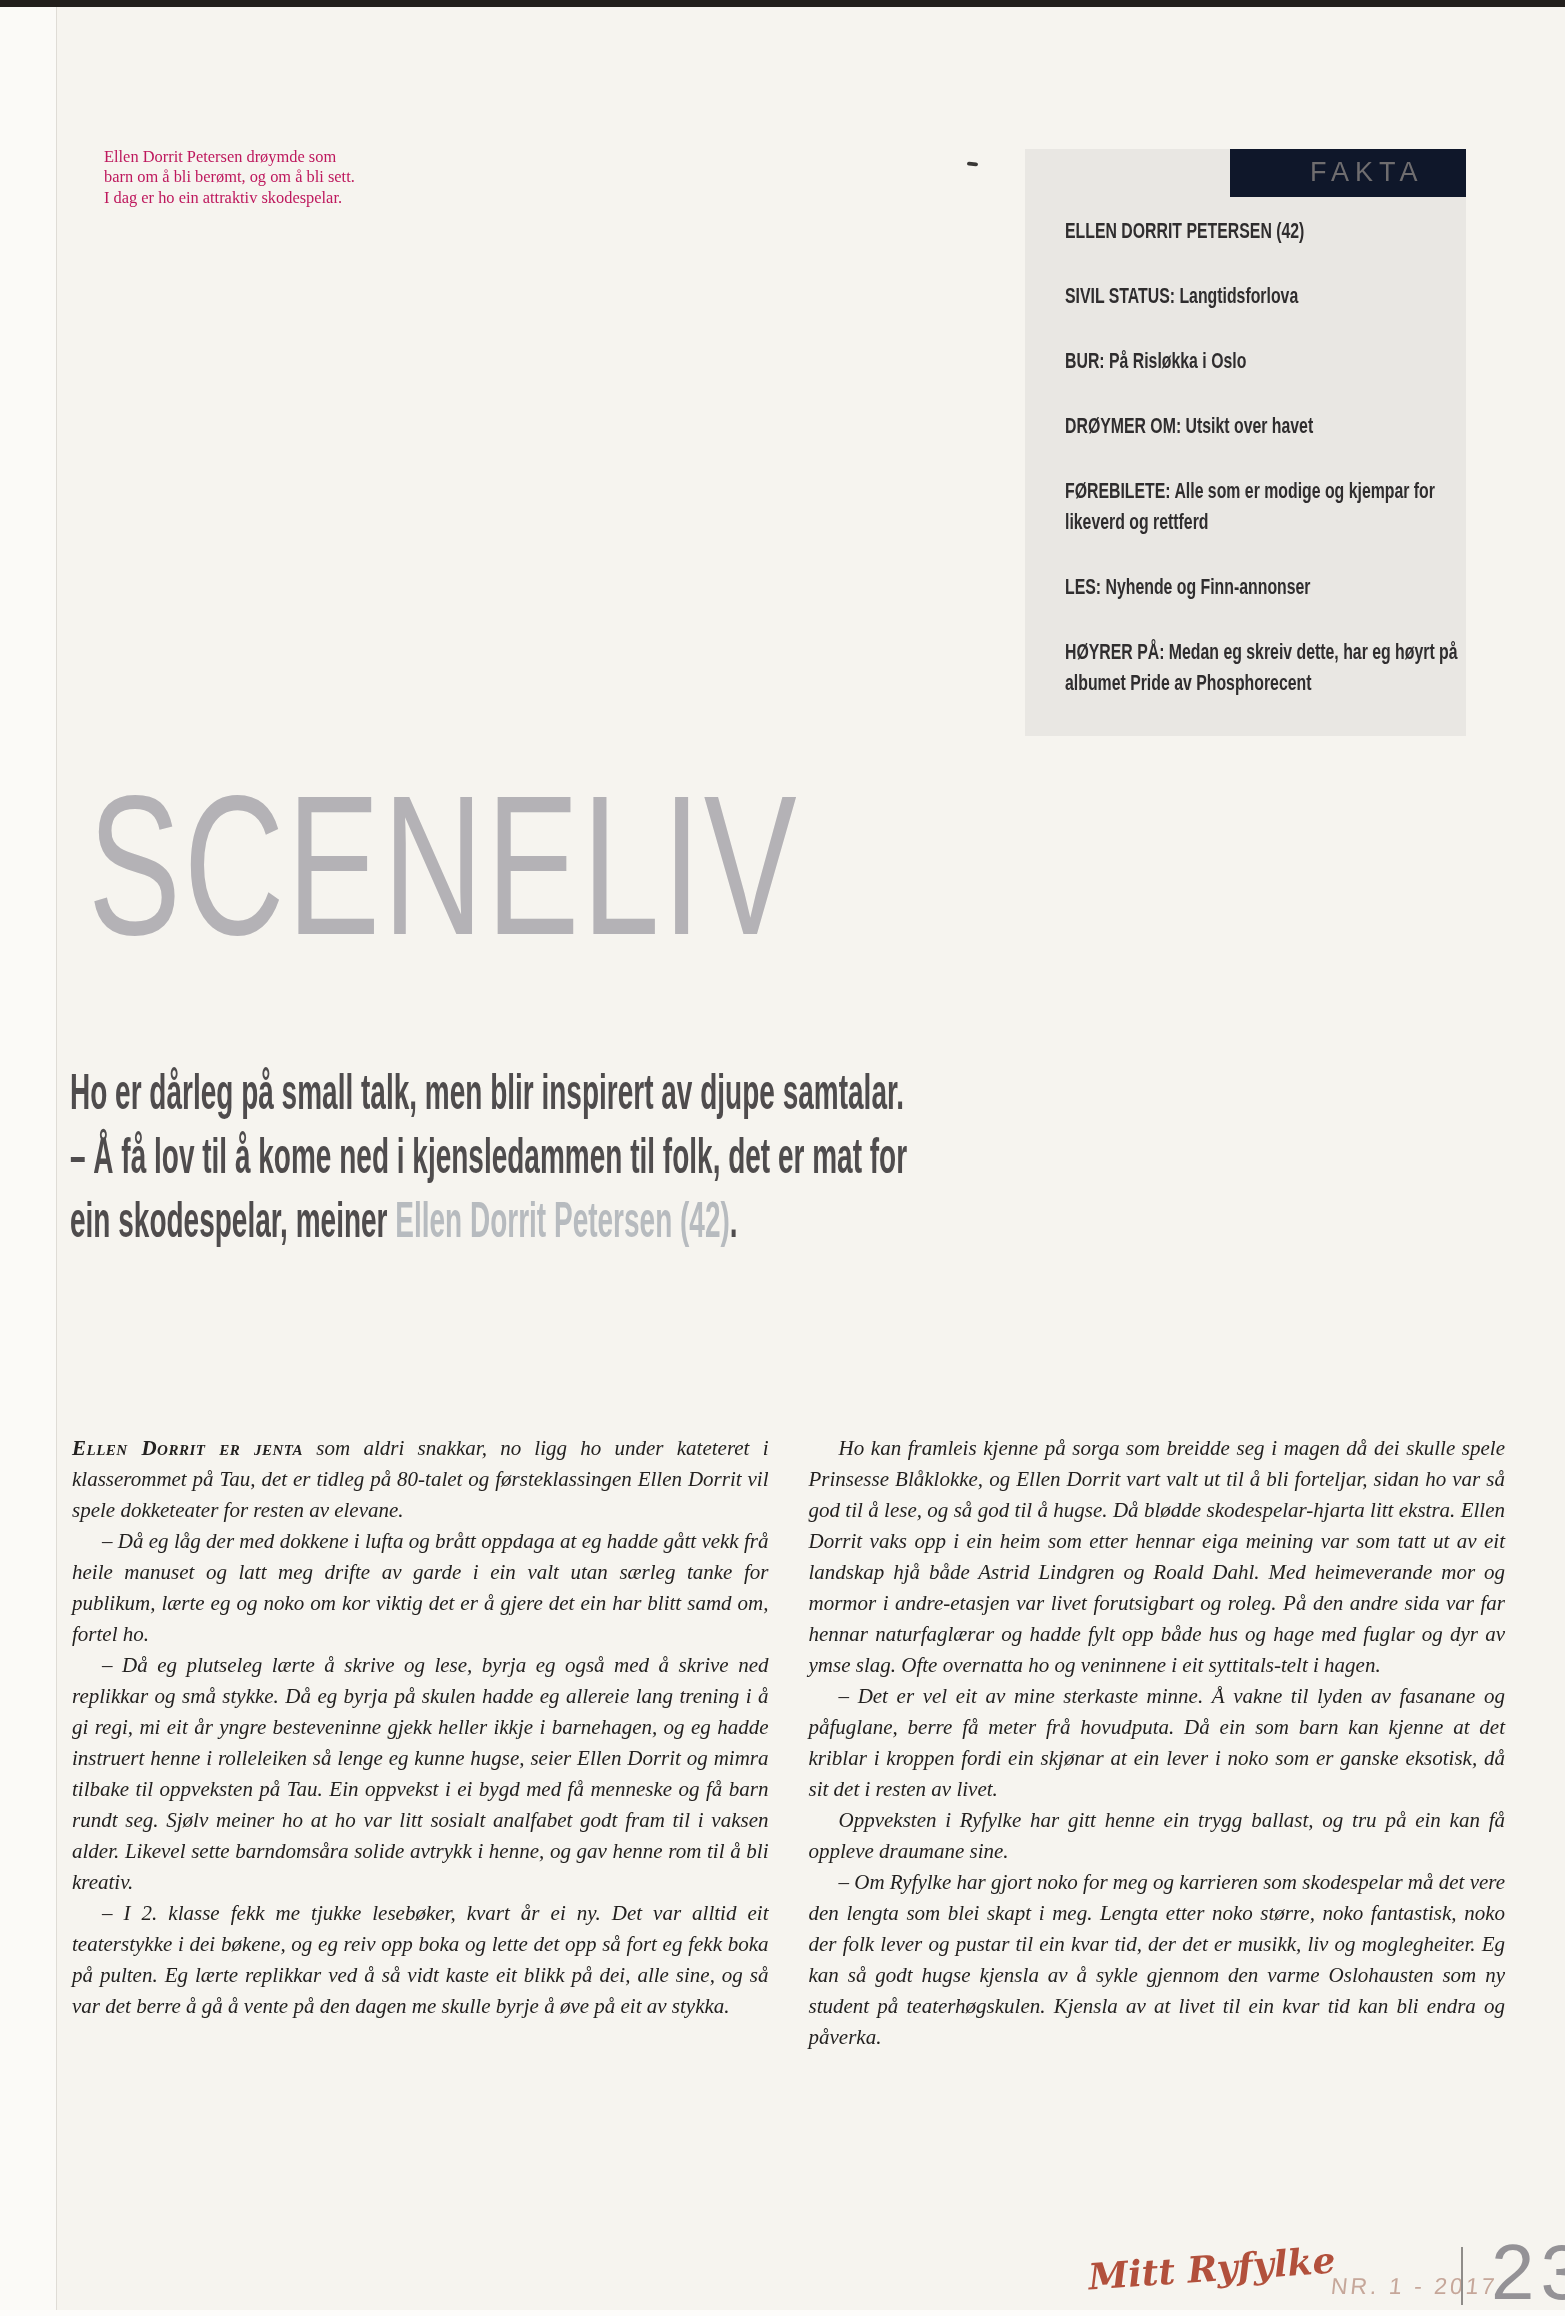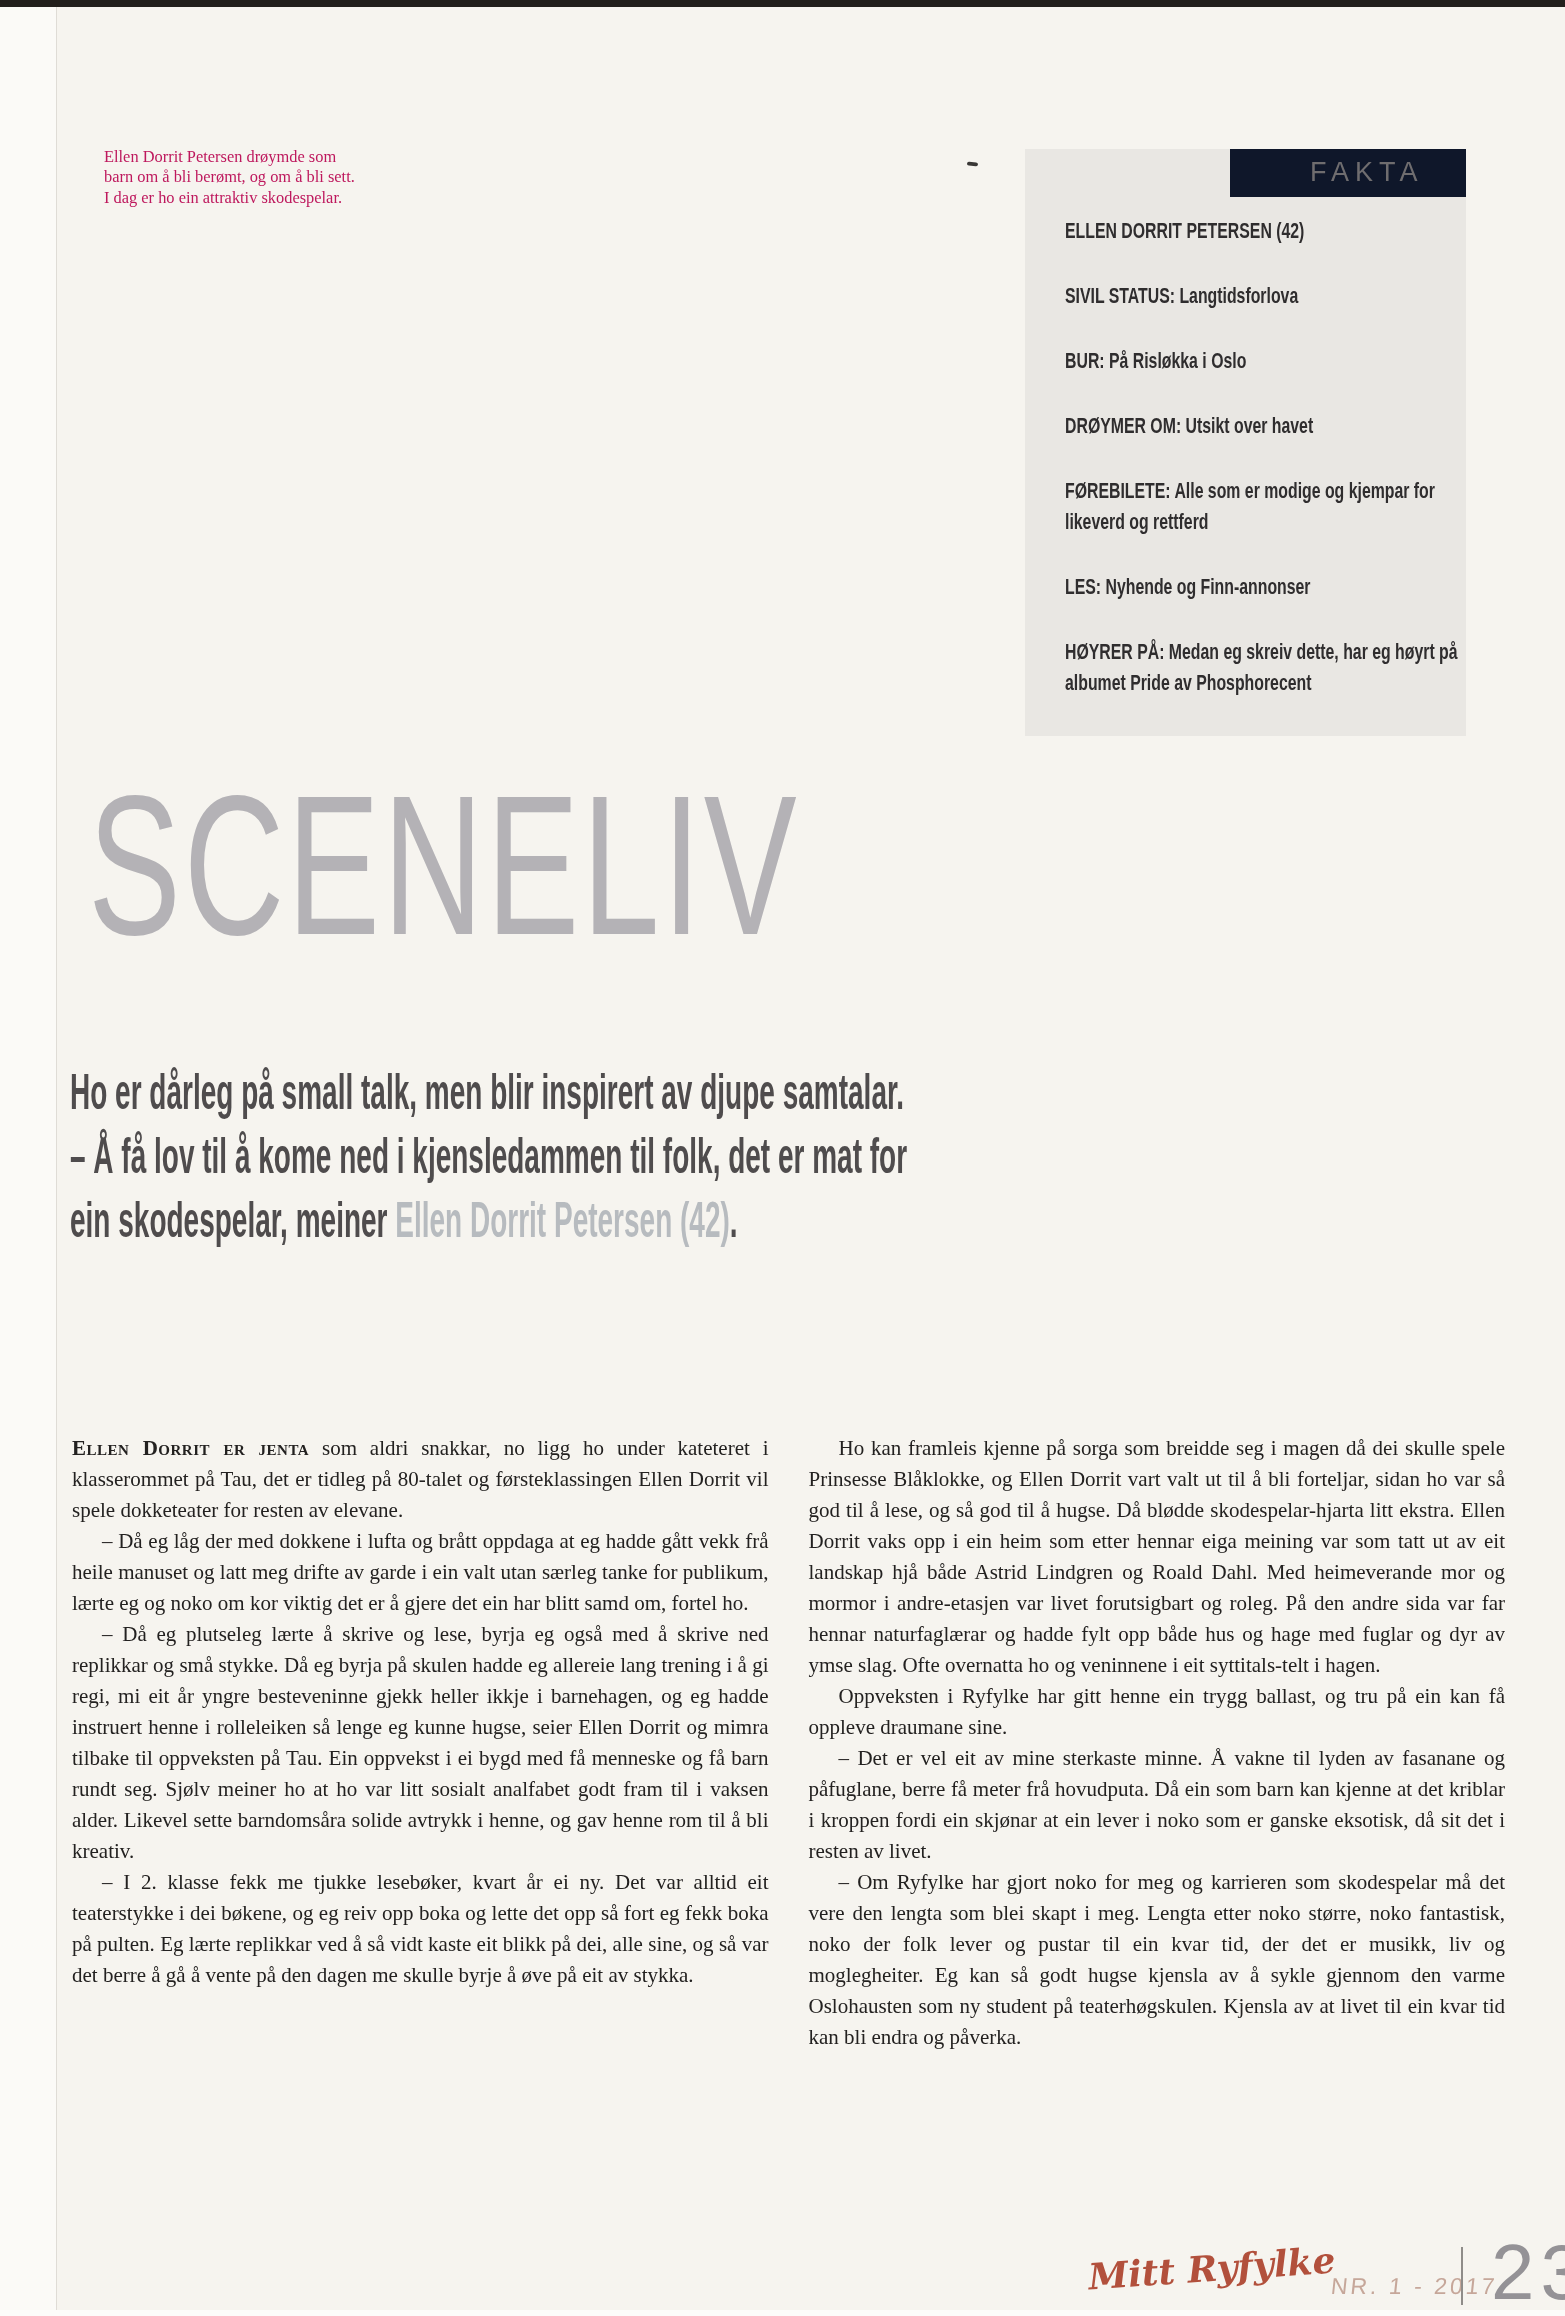--- a/index.html
+++ b/index.html
@@ -46,21 +46,21 @@
   .intro{position:absolute;left:70px;top:1060px;}
   .intro-line{
     white-space:nowrap;height:64px;line-height:64px;
     font-family:"Liberation Sans", sans-serif;font-weight:bold;
     font-size:50px;color:#4f4c4d;
     transform:scaleX(.56);transform-origin:0 0;
   }
   .intro-name{color:#b7bbbf;}
   
   .article{position:absolute;left:72px;top:1433px;width:1433px;display:flex;gap:40px;}
-  .col{width:697px;}
+  .col{width:697px;font-style:italic;}
   .bp{
     margin:0;font-size:21px;line-height:31px;text-align:justify;
     text-indent:30px;color:#232120;
   }
   .bp.first{text-indent:0;}
   .lead{font-variant:small-caps;font-weight:600;letter-spacing:0.5px;}
   
   .footer-logo{
     position:absolute;left:1088px;top:2247px;
     font-family:"DejaVu Serif", serif;font-style:italic;font-weight:bold;
@@ -113,22 +113,22 @@
 
 <div class="article">
   <div class="col">
     <p class="bp first"><span class="lead">Ellen Dorrit er jenta</span><span> som aldri snakkar, no ligg ho under kateteret i klasserommet på Tau, det er tidleg på 80-talet og førsteklassingen Ellen Dorrit vil spele dokketeater for resten av elevane.</span></p>
     <p class="bp">– Då eg låg der med dokkene i lufta og brått oppdaga at eg hadde gått vekk frå heile manuset og latt meg drifte av garde i ein valt utan særleg tanke for publikum, lærte eg og noko om kor viktig det er å gjere det ein har blitt samd om, fortel ho.</p>
     <p class="bp">– Då eg plutseleg lærte å skrive og lese, byrja eg også med å skrive ned replikkar og små stykke. Då eg byrja på skulen hadde eg allereie lang trening i å gi regi, mi eit år yngre besteveninne gjekk heller ikkje i barnehagen, og eg hadde instruert henne i rolleleiken så lenge eg kunne hugse, seier Ellen Dorrit og mimra tilbake til oppveksten på Tau. Ein oppvekst i ei bygd med få menneske og få barn rundt seg. Sjølv meiner ho at ho var litt sosialt analfabet godt fram til i vaksen alder. Likevel sette barndomsåra solide avtrykk i henne, og gav henne rom til å bli kreativ.</p>
     <p class="bp">– I 2. klasse fekk me tjukke lesebøker, kvart år ei ny. Det var alltid eit teaterstykke i dei bøkene, og eg reiv opp boka og lette det opp så fort eg fekk boka på pulten. Eg lærte replikkar ved å så vidt kaste eit blikk på dei, alle sine, og så var det berre å gå å vente på den dagen me skulle byrje å øve på eit av stykka.</p>
   </div>
   <div class="col">
     <p class="bp">Ho kan framleis kjenne på sorga som breidde seg i magen då dei skulle spele Prinsesse Blåklokke, og Ellen Dorrit vart valt ut til å bli forteljar, sidan ho var så god til å lese, og så god til å hugse. Då blødde skodespelar-hjarta litt ekstra. Ellen Dorrit vaks opp i ein heim som etter hennar eiga meining var som tatt ut av eit landskap hjå både Astrid Lindgren og Roald Dahl. Med heimeverande mor og mormor i andre-etasjen var livet forutsigbart og roleg. På den andre sida var far hennar naturfaglærar og hadde fylt opp både hus og hage med fuglar og dyr av ymse slag. Ofte overnatta ho og veninnene i eit syttitals-telt i hagen.</p>
+    <p class="bp">– Det er vel eit av mine sterkaste minne. Å vakne til lyden av fasanane og påfuglane, berre få meter frå hovudputa. Då ein som barn kan kjenne at det kriblar i kroppen fordi ein skjønar at ein lever i noko som er ganske eksotisk, då sit det i resten av livet.</p>
     <p class="bp">Oppveksten i Ryfylke har gitt henne ein trygg ballast, og tru på ein kan få oppleve draumane sine.</p>
-    <p class="bp">– Det er vel eit av mine sterkaste minne. Å vakne til lyden av fasanane og påfuglane, berre få meter frå hovudputa. Då ein som barn kan kjenne at det kriblar i kroppen fordi ein skjønar at ein lever i noko som er ganske eksotisk, då sit det i resten av livet.</p>
     <p class="bp">– Om Ryfylke har gjort noko for meg og karrieren som skodespelar må det vere den lengta som blei skapt i meg. Lengta etter noko større, noko fantastisk, noko der folk lever og pustar til ein kvar tid, der det er musikk, liv og moglegheiter. Eg kan så godt hugse kjensla av å sykle gjennom den varme Oslohausten som ny student på teaterhøgskulen. Kjensla av at livet til ein kvar tid kan bli endra og påverka.</p>
   </div>
 </div>
 
 <div class="footer-logo">Mitt Ryfylke</div>
 <div class="footer-issue">NR. 1 - 2017</div>
 <div class="footer-divider"></div>
 <div class="footer-pagenum">23</div>
 
 

